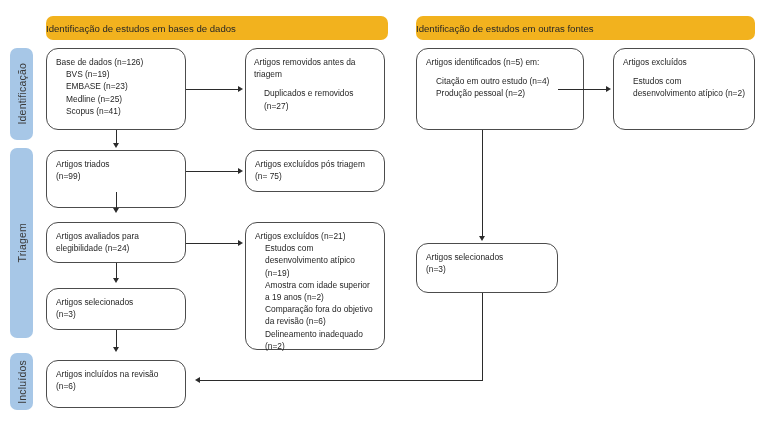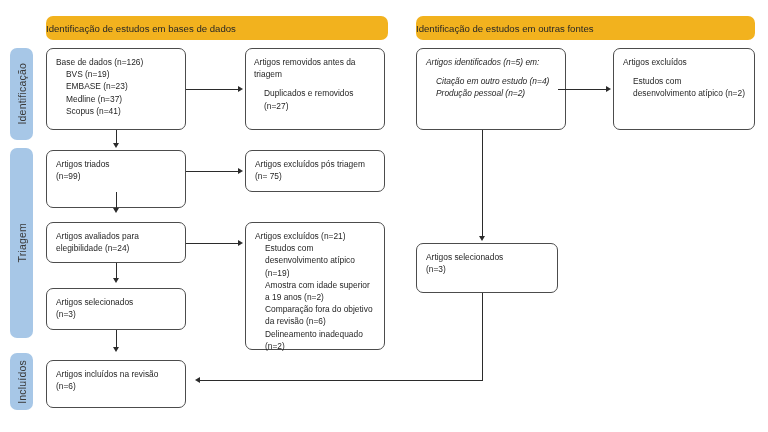--- a/index.html
+++ b/index.html
@@ -45,21 +45,21 @@
     align-items: center;
     color: #262626;
     font-size: 9.6px;
     text-align: center;
   }
 
   
   .box {
     position: absolute;
     border: 1px solid #4c4c4c;
-    border-radius: 7px;
+    border-radius: 12px;
     background: #ffffff;
     box-sizing: border-box;
     padding: 7px 9px;
     color: #262626;
     font-size: 8.4px;
     line-height: 1.45;
   }
   .box .ln { display: block; white-space: pre-wrap; }
   .box .ind { padding-left: 10px; }
   .box .gap { display: block; height: 7px; }
@@ -114,21 +114,21 @@
   </div>
 
   <div class="stage-label" style="left:10px; top:353px; width:23px; height:57px;">
     <span>Incluídos</span>
   </div>
 
   <div class="box" style="left:46px; top:48px; width:140px; height:82px;">
     <span class="ln">Base de dados (n=126)</span>
     <span class="ln ind">BVS (n=19)</span>
     <span class="ln ind">EMBASE (n=23)</span>
-    <span class="ln ind">Medline (n=37)</span>
+    <span class="ln ind">Medline (n=25)</span>
     <span class="ln ind">Scopus (n=41)</span>
   </div>
 
   <div class="box" style="left:245px; top:48px; width:140px; height:82px;padding-left:8px;">
     <span class="ln">Artigos removidos antes da triagem</span>
     <span class="gap"></span>
     <span class="ln ind">Duplicados e removidos (n=27)</span>
   </div>
 
   <div class="box" style="left:46px; top:150px; width:140px; height:58px;">
@@ -156,21 +156,21 @@
   <div class="box" style="left:46px; top:288px; width:140px; height:42px;">
     <span class="ln">Artigos selecionados</span>
     <span class="ln">(n=3)</span>
   </div>
 
   <div class="box" style="left:46px; top:360px; width:140px; height:48px;">
     <span class="ln">Artigos incluídos na revisão</span>
     <span class="ln">(n=6)</span>
   </div>
 
-  <div class="box" style="left:416px; top:48px; width:150px; height:82px;font-style:italic;">
+  <div class="box" style="left:416px; top:48px; width:168px; height:82px;">
     <span class="ln">Artigos identificados (n=5) em:</span>
     <span class="gap"></span>
     <span class="ln ind">Citação em outro estudo (n=4)</span>
     <span class="ln ind">Produção pessoal (n=2)</span>
   </div>
 
   <div class="box" style="left:613px; top:48px; width:142px; height:82px;">
     <span class="ln">Artigos excluídos</span>
     <span class="gap"></span>
     <span class="ln ind">Estudos com desenvolvimento atípico (n=2)</span>

